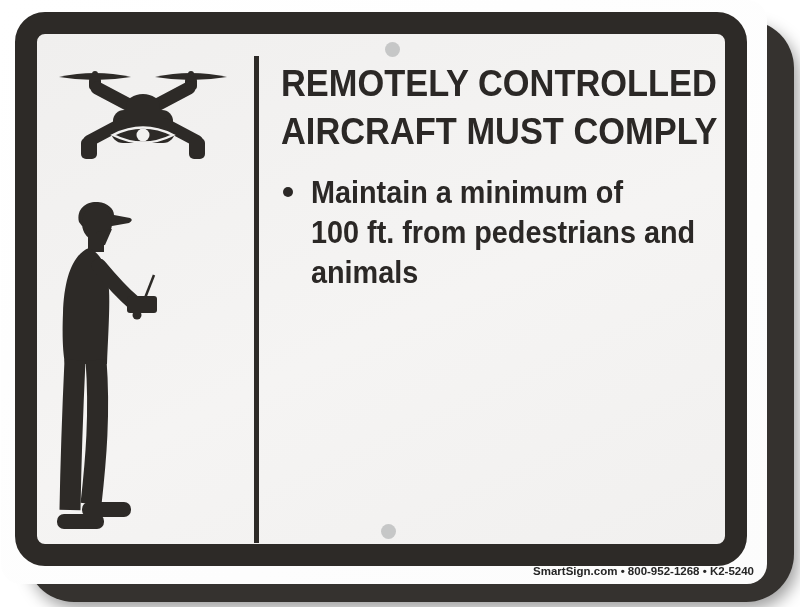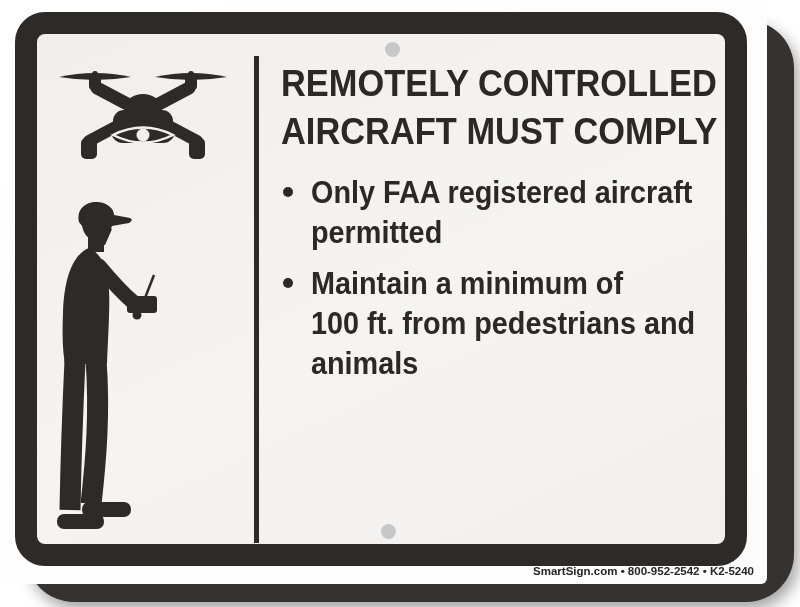--- a/index.html
+++ b/index.html
@@ -13,21 +13,21 @@
   .sign-edge{
     position:absolute;left:26px;top:20px;width:768px;height:582px;
     background:#35322f;border-radius:48px;
     box-shadow:4px 7px 16px rgba(0,0,0,.38);
   }
 
   
   .sign-face{
     position:absolute;left:1px;top:0;width:766px;height:584px;
     background:linear-gradient(145deg,#ffffff,#fcfcfc);
-    border-radius:6px;
+    border-radius:20px;
   }
 
   
   .border-ring{
     position:absolute;left:14px;top:12px;width:732px;height:554px;
     box-sizing:border-box;border:22px solid #2d2a27;border-radius:30px;
     background:linear-gradient(155deg,#f0efee 0%,#f5f4f3 55%,#f1f0ef 100%);
   }
 
   .hole{position:absolute;width:15px;height:15px;border-radius:50%;background:#c6c7c7;}
@@ -111,27 +111,22 @@
     <div class="divider"></div>
 
     <div class="title">
       <span class="tline">REMOTELY CONTROLLED</span>
       <span class="tline">AIRCRAFT MUST COMPLY</span>
     </div>
 
     <ul class="bullets">
       <li>
         <span class="dot"></span>
-        <span class="bline">Only FAA registered aircraft</span>
-        <span class="bline">permitted</span>
-      </li>
-      <li>
-        <span class="dot"></span>
         <span class="bline">Maintain a minimum of</span>
         <span class="bline">100 ft. from pedestrians and</span>
         <span class="bline">animals</span>
       </li>
     </ul>
 
-    <div class="footer">SmartSign.com • 800-952-2542 • K2-5240</div>
+    <div class="footer">SmartSign.com • 800-952-1268 • K2-5240</div>
 
   </div>
 </div>
 
 </body></html>

